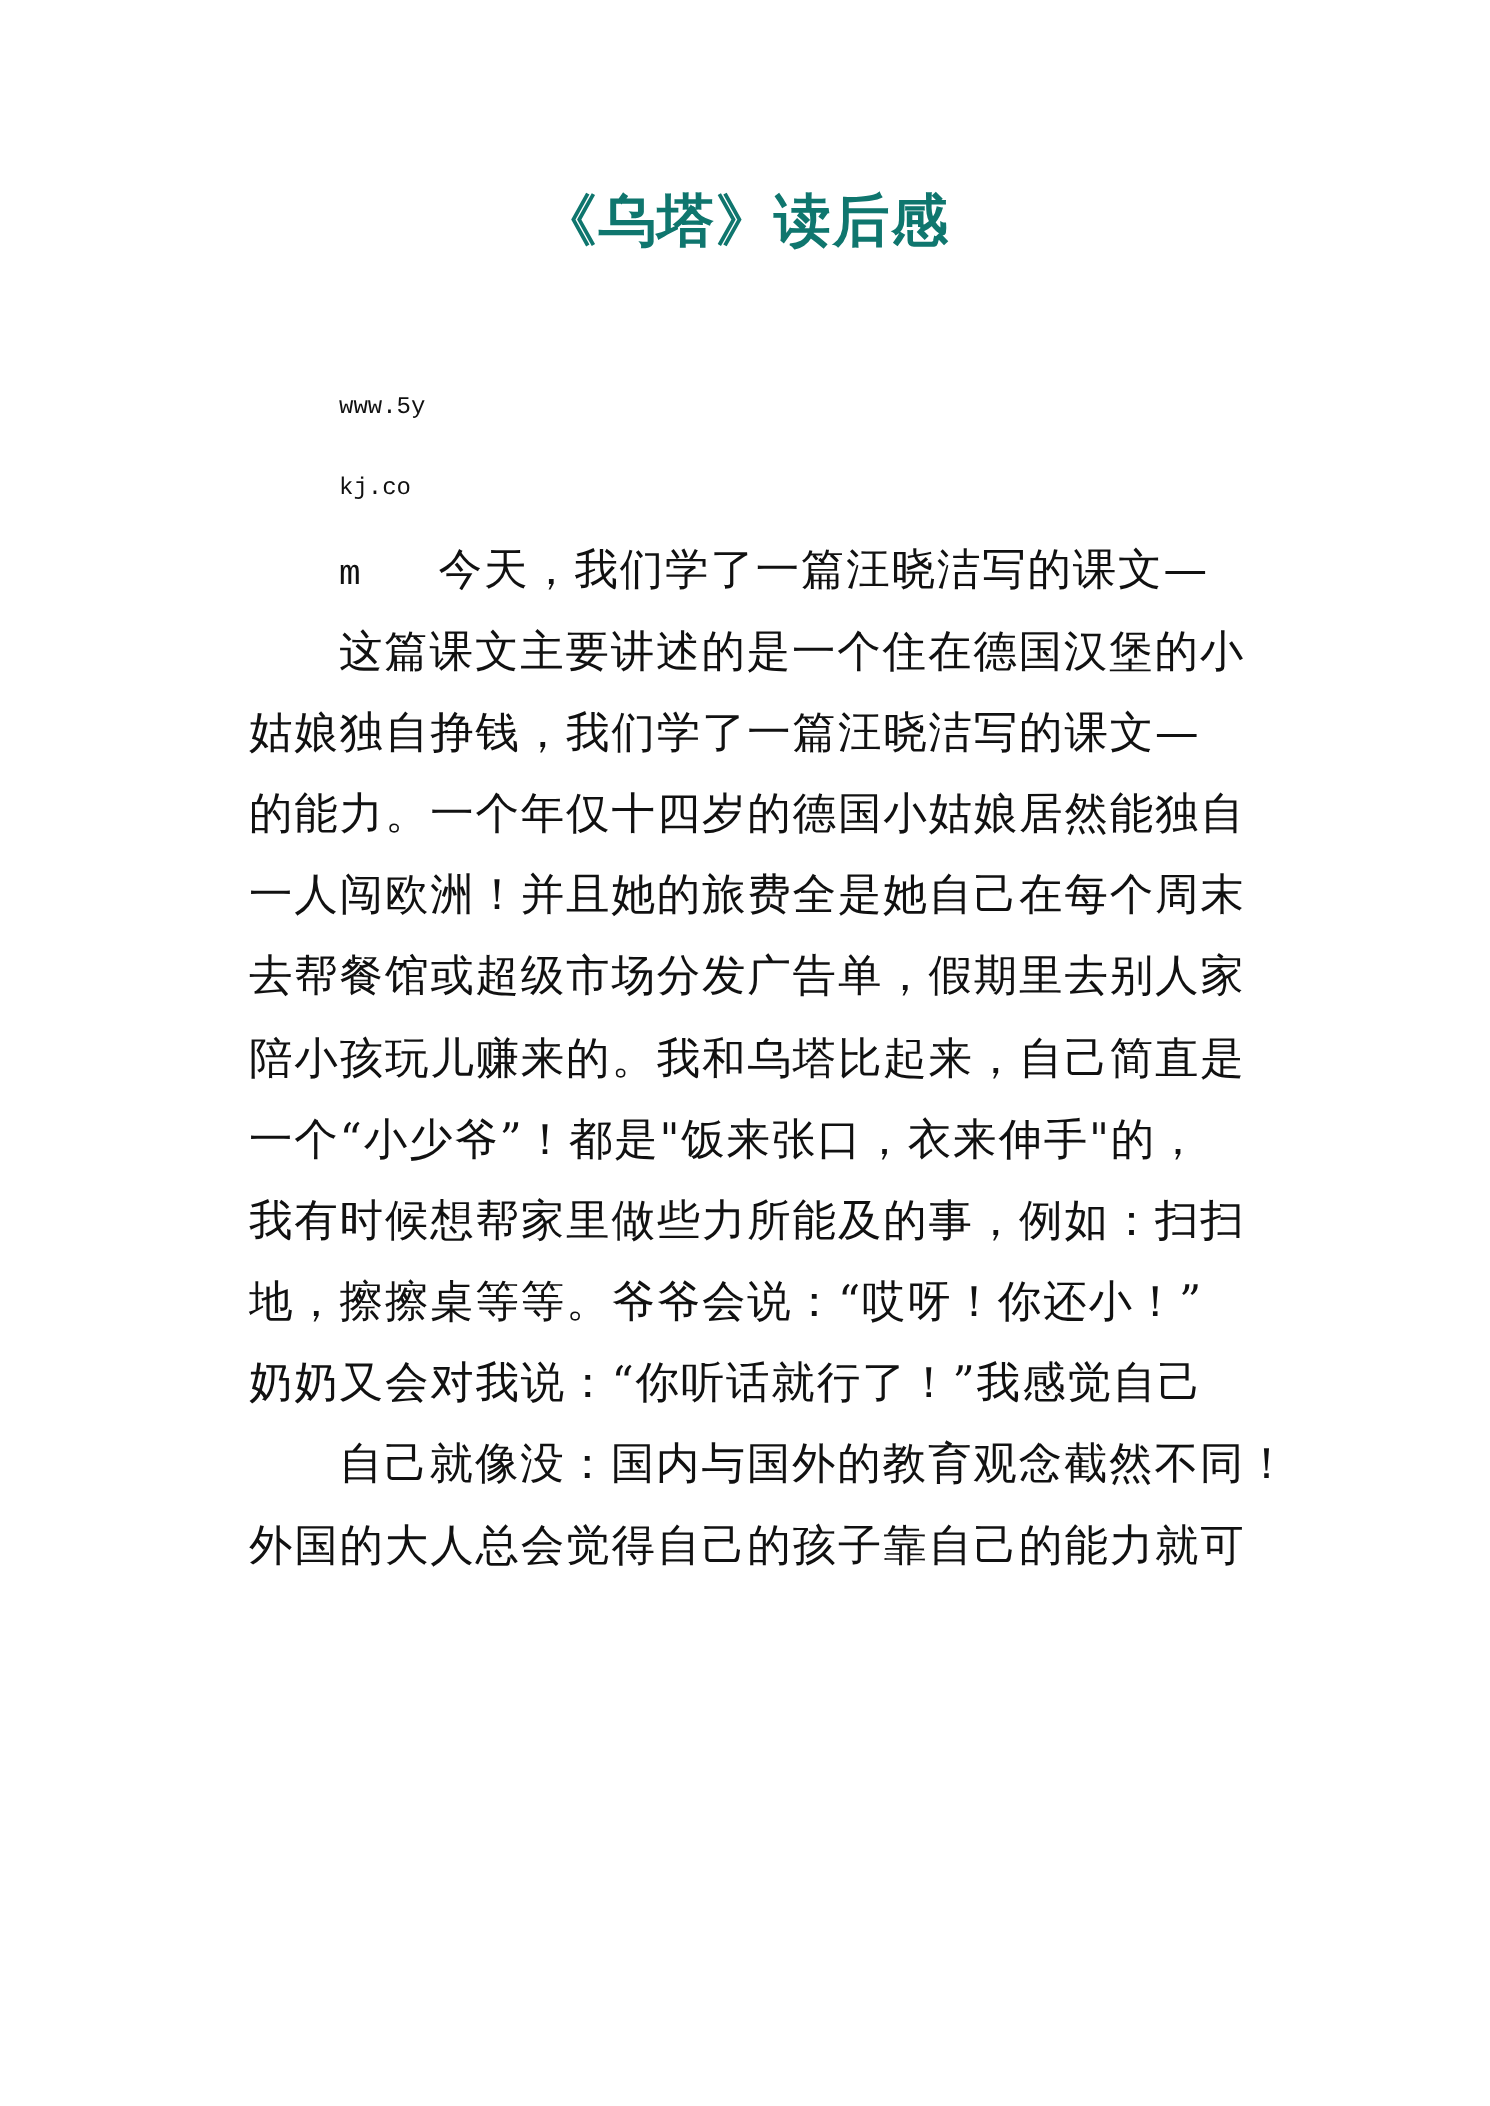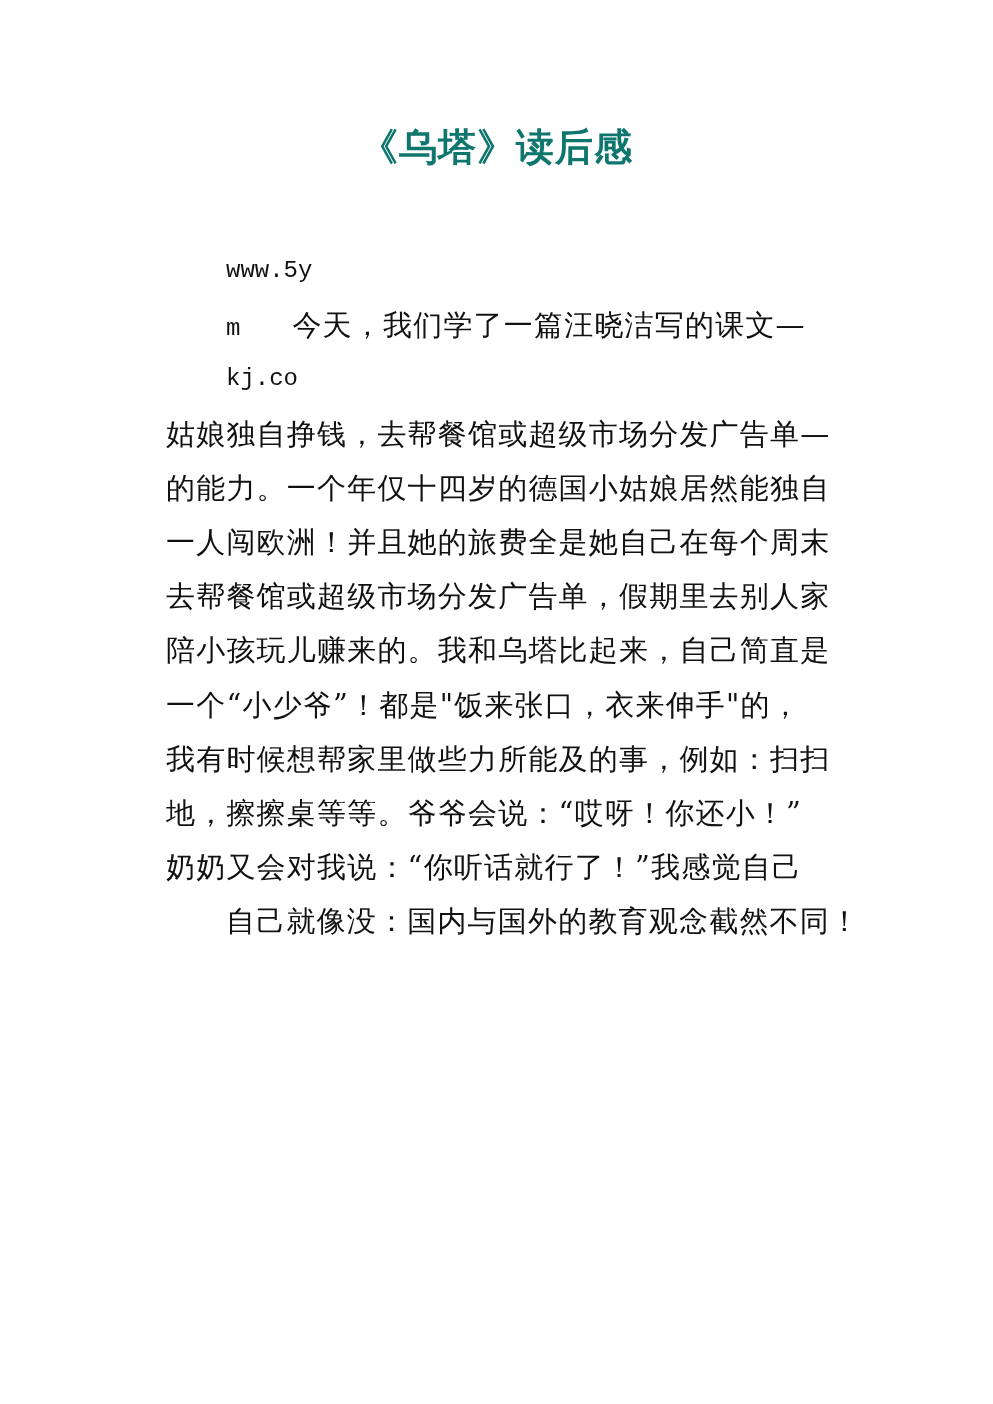--- a/index.html
+++ b/index.html
@@ -39,47 +39,49 @@
     .line {
       height: 54.2px;
       line-height: 54.2px;
       white-space: nowrap;
     }
     .line.indent {
       padding-left: 60px;
     }
     .line.url {
       font-family: "Liberation Mono", monospace;
-      font-size: 24px;
+      font-size: 16px;
     }
     .cjk {
       letter-spacing: 1.2px;
     }
   </style>
 </head>
 <body>
 
 <div class="page-title">《乌塔》读后感</div>
 
 <div class="body-text">
   <div class="line indent url">
     <span>www.5y</span>
   </div>
+  <div class="line indent url">
+    <span>kj.co</span>
+  </div>
   <div class="line indent">
     <span class="url" style="font-family: 'Liberation Mono', monospace; font-size:24px;">m</span><span class="url-gap" style="display:inline-block;width:52px;"></span><span class="cjk">今天，我们学了一篇汪晓洁写的课文—</span>
   </div>
-  <div class="line indent url">
-    <span>kj.co</span>
-  </div>
 
-  <div class="line cjk">姑娘独自挣钱，去帮餐馆或超级市场分发广告单—</div>
+  <div class="line indent cjk">这篇课文主要讲述的是一个住在德国汉堡的小</div>
+  <div class="line cjk">姑娘独自挣钱，我们学了一篇汪晓洁写的课文—</div>
 
   <div class="line cjk">的能力。一个年仅十四岁的德国小姑娘居然能独自</div>
   <div class="line cjk">一人闯欧洲！并且她的旅费全是她自己在每个周末</div>
   <div class="line cjk">去帮餐馆或超级市场分发广告单，假期里去别人家</div>
   <div class="line cjk">陪小孩玩儿赚来的。我和乌塔比起来，自己简直是</div>
   <div class="line cjk">一个“小少爷”！都是"饭来张口，衣来伸手"的，</div>
   <div class="line cjk">我有时候想帮家里做些力所能及的事，例如：扫扫</div>
   <div class="line cjk">地，擦擦桌等等。爷爷会说：“哎呀！你还小！”</div>
   <div class="line cjk">奶奶又会对我说：“你听话就行了！”我感觉自己</div>
 
   <div class="line indent cjk">自己就像没：国内与国外的教育观念截然不同！</div>
+  <div class="line cjk">外国的大人总会觉得自己的孩子靠自己的能力就可</div>
 </div>
 
 </body></html>

